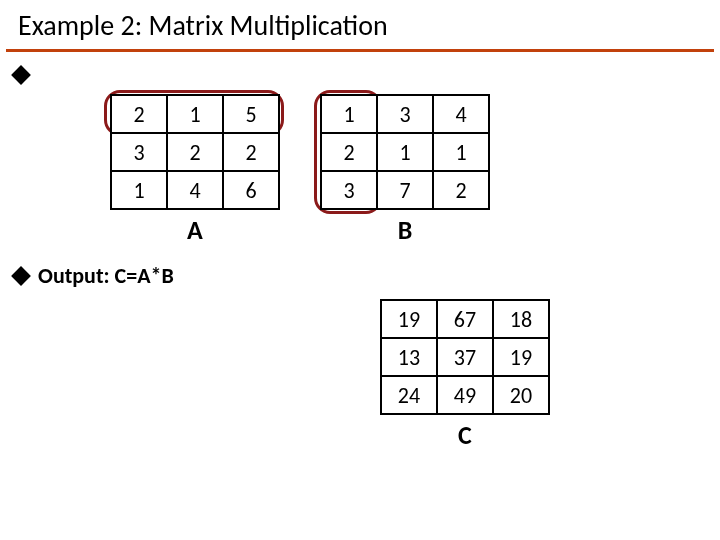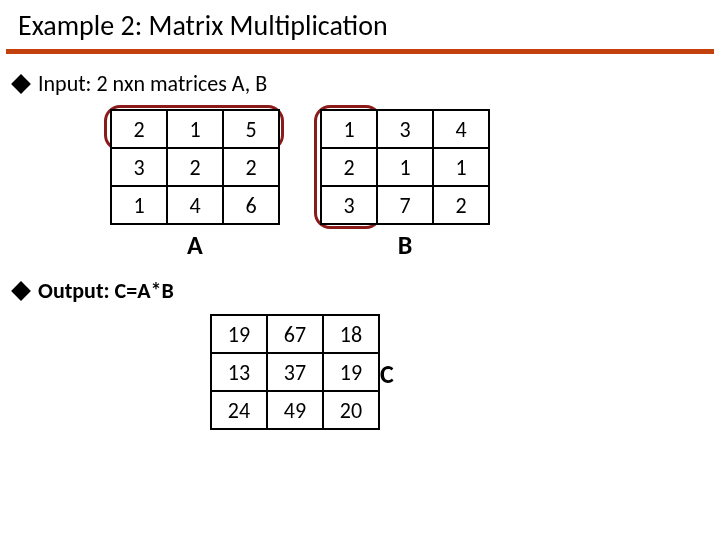--- a/index.html
+++ b/index.html
@@ -9,21 +9,21 @@
     width: 720px;
     height: 540px;
     font-family: Calibri, Arial, sans-serif;
     background: #fff;
     color: #000;
     position: relative;
   }
   .title {
     font-size: 28px;
     padding: 8px 12px 6px 12px;
-    border-bottom: 5px solid #c2410c;
+    border-bottom: 3px solid #c2410c;
     margin: 0 6px 14px 6px;
   }
   .bullet-row {
     display: flex;
     align-items: center;
     padding: 2px 14px;
     font-size: 22px;
   }
   .diamond {
     display: inline-block;
@@ -60,21 +60,21 @@
     font-size: 22px;
     background: #fff;
   }
   .matrix-label {
     font-size: 26px;
     font-weight: bold;
     margin-top: 4px;
   }
   .matrix-c-wrap {
     display: flex;
-    flex-direction: row;
+    flex-direction: column;
     align-items: center;
     padding-left: 210px;
     margin-top: 8px;
   }
   .highlight-row {
     position: absolute;
     border: 3px solid #8b1a1a;
     border-radius: 16px;
     z-index: 1;
     pointer-events: none;
@@ -87,21 +87,20 @@
     pointer-events: none;
   }
 </style>
 </head>
 <body>
 
 <div class="title">Example 2: Matrix Multiplication</div>
 
 <div class="bullet-row">
   <span class="diamond"></span>
-  <span>Input: 2 nxn matrices A, B</span>
 </div>
 
 <div class="matrices-top">
 
   <div class="matrix-block">
     <div class="highlight-row" style="left:-6px; top:-4px; width:180px; height:46px;"></div>
     <table class="matrix">
       <tbody>
           <tr>
         <td>2</td>

